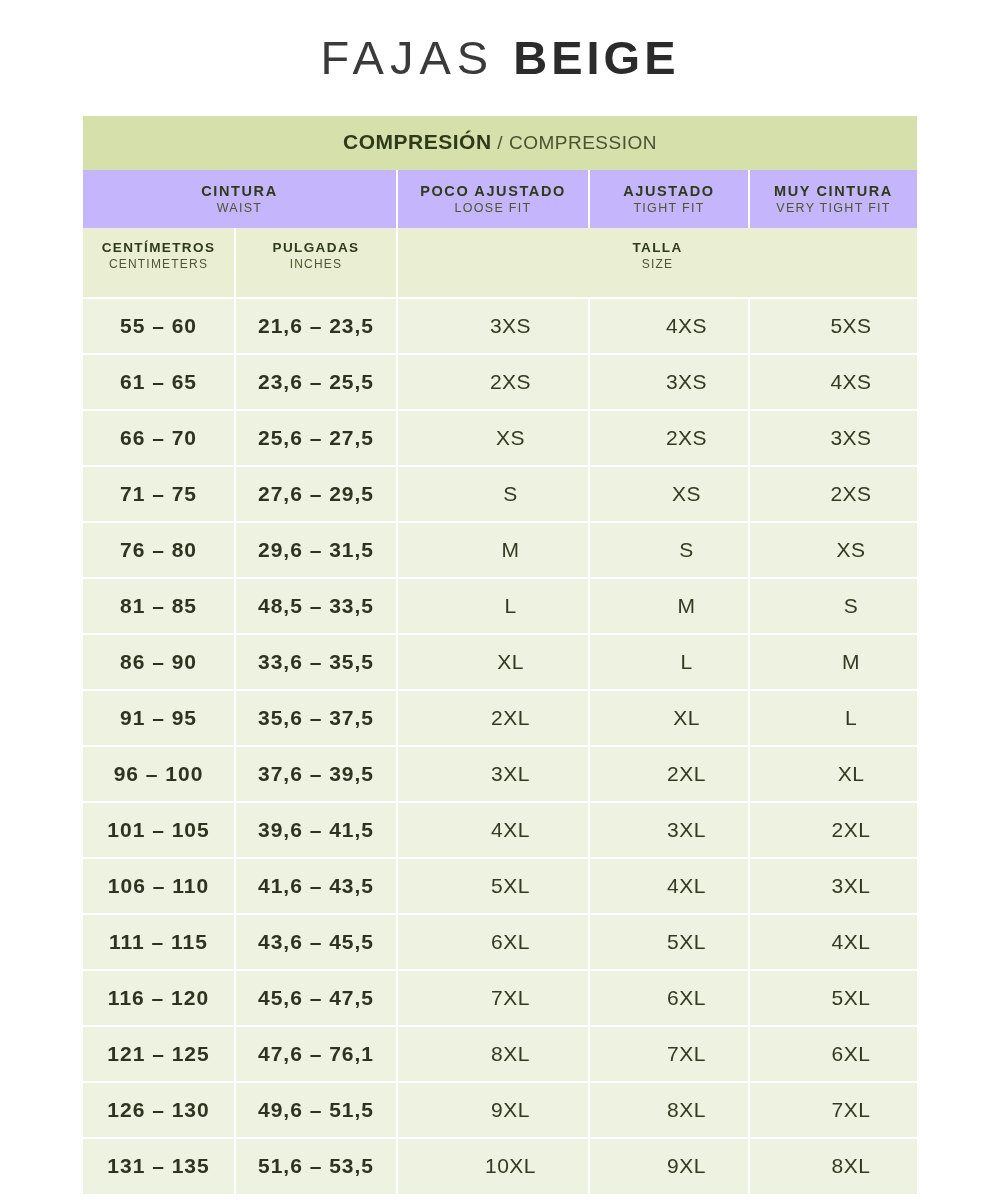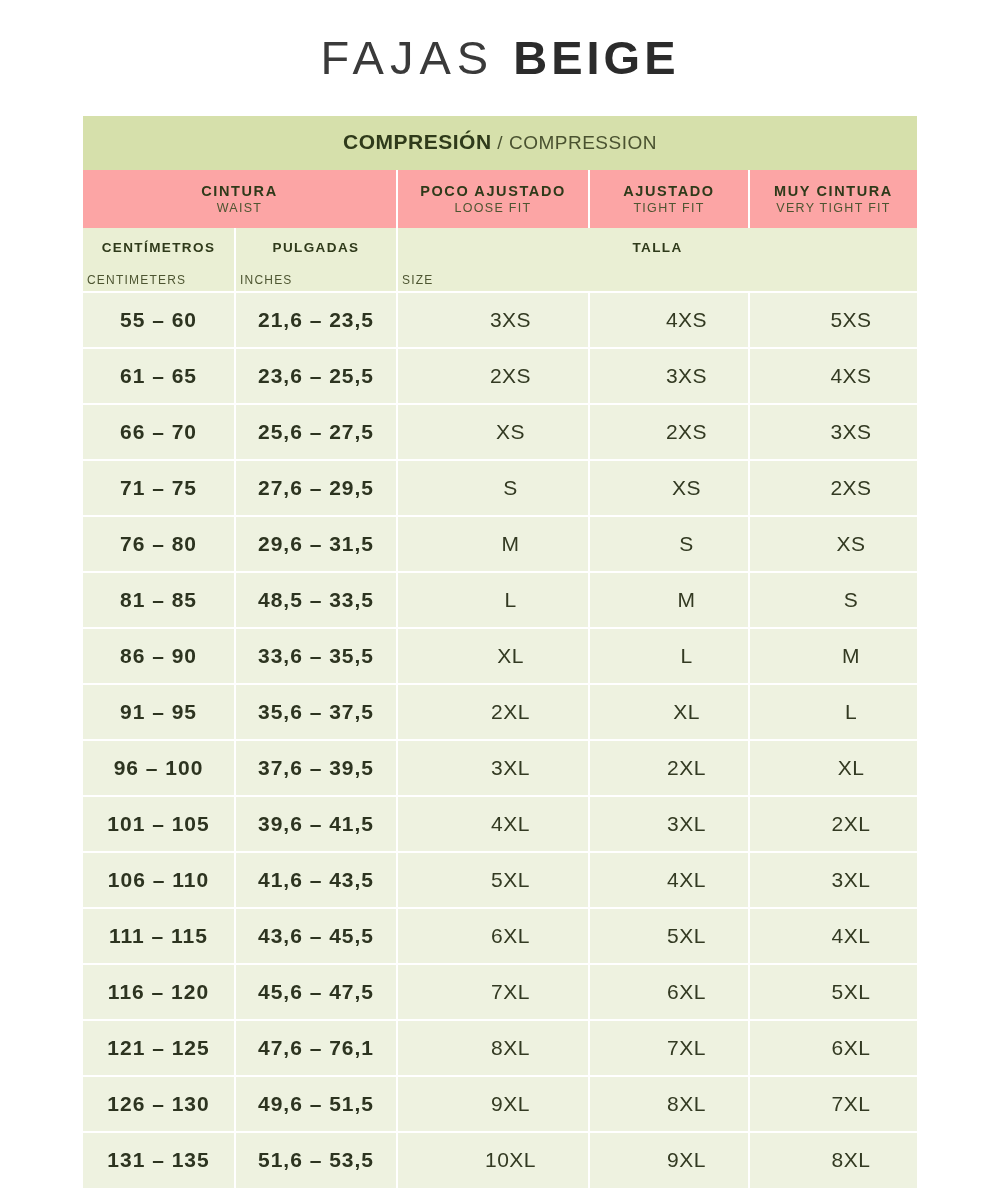--- a/index.html
+++ b/index.html
@@ -53,21 +53,21 @@
     color: #2f3a1a;
     letter-spacing: 0.5px;
   }
   .compress-bar .en {
     font-size: 19px;
     font-weight: 400;
     color: #4a5230;
     letter-spacing: 0.5px;
   }
   .head-row th {
-    background: #fca5a5;
+    background: #c4b5fd;
     padding: 12px 4px 12px 4px;
     border-left: 2px solid #ffffff;
     vertical-align: middle;
   }
   .head-row th:first-child { border-left: none; }
   .head-es {
     font-size: 14.5px;
     font-weight: 700;
     color: #2f3a1a;
     letter-spacing: 1.6px;
@@ -77,40 +77,40 @@
   .head-en {
     font-size: 12.5px;
     font-weight: 400;
     color: #4d5531;
     letter-spacing: 1.3px;
     text-align: center;
     line-height: 1.3;
   }
   .sub-row td {
     background: #eaefd4;
-    padding: 11px 4px 2px 4px;
+    padding: 11px 4px 24px 4px;
     border-left: 2px solid #ffffff;
     vertical-align: middle;
   }
   .sub-row td:first-child { border-left: none; }
   .sub-es {
     font-size: 13.5px;
     font-weight: 700;
     color: #2f3a1a;
     letter-spacing: 1.4px;
     text-align: center;
     line-height: 1.3;
   }
   .sub-en {
     font-size: 12px;
     font-weight: 400;
     color: #4d5531;
     letter-spacing: 1.2px;
+    text-align: center;
     line-height: 1.3;
-    margin-top: 16px;
   }
   tbody tr td {
     background: #eef2e0;
     text-align: center;
     height: 56px;
     font-size: 21px;
     color: #333a22;
     border-left: 2px solid #ffffff;
     border-top: 2px solid #ffffff;
     letter-spacing: 0.5px;

